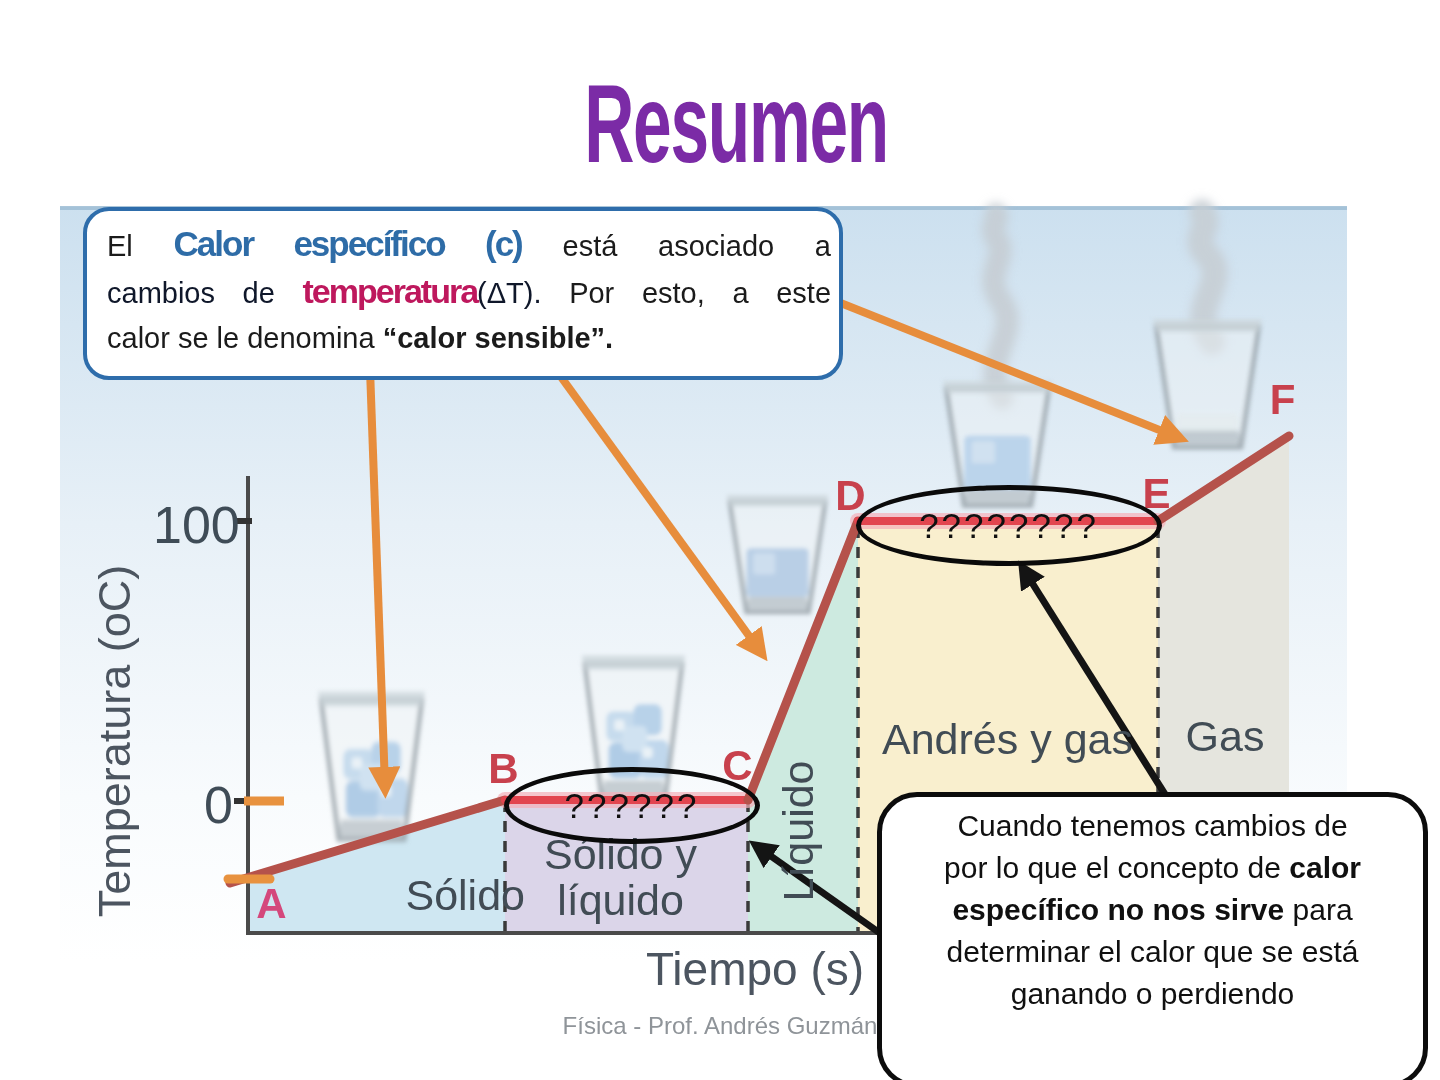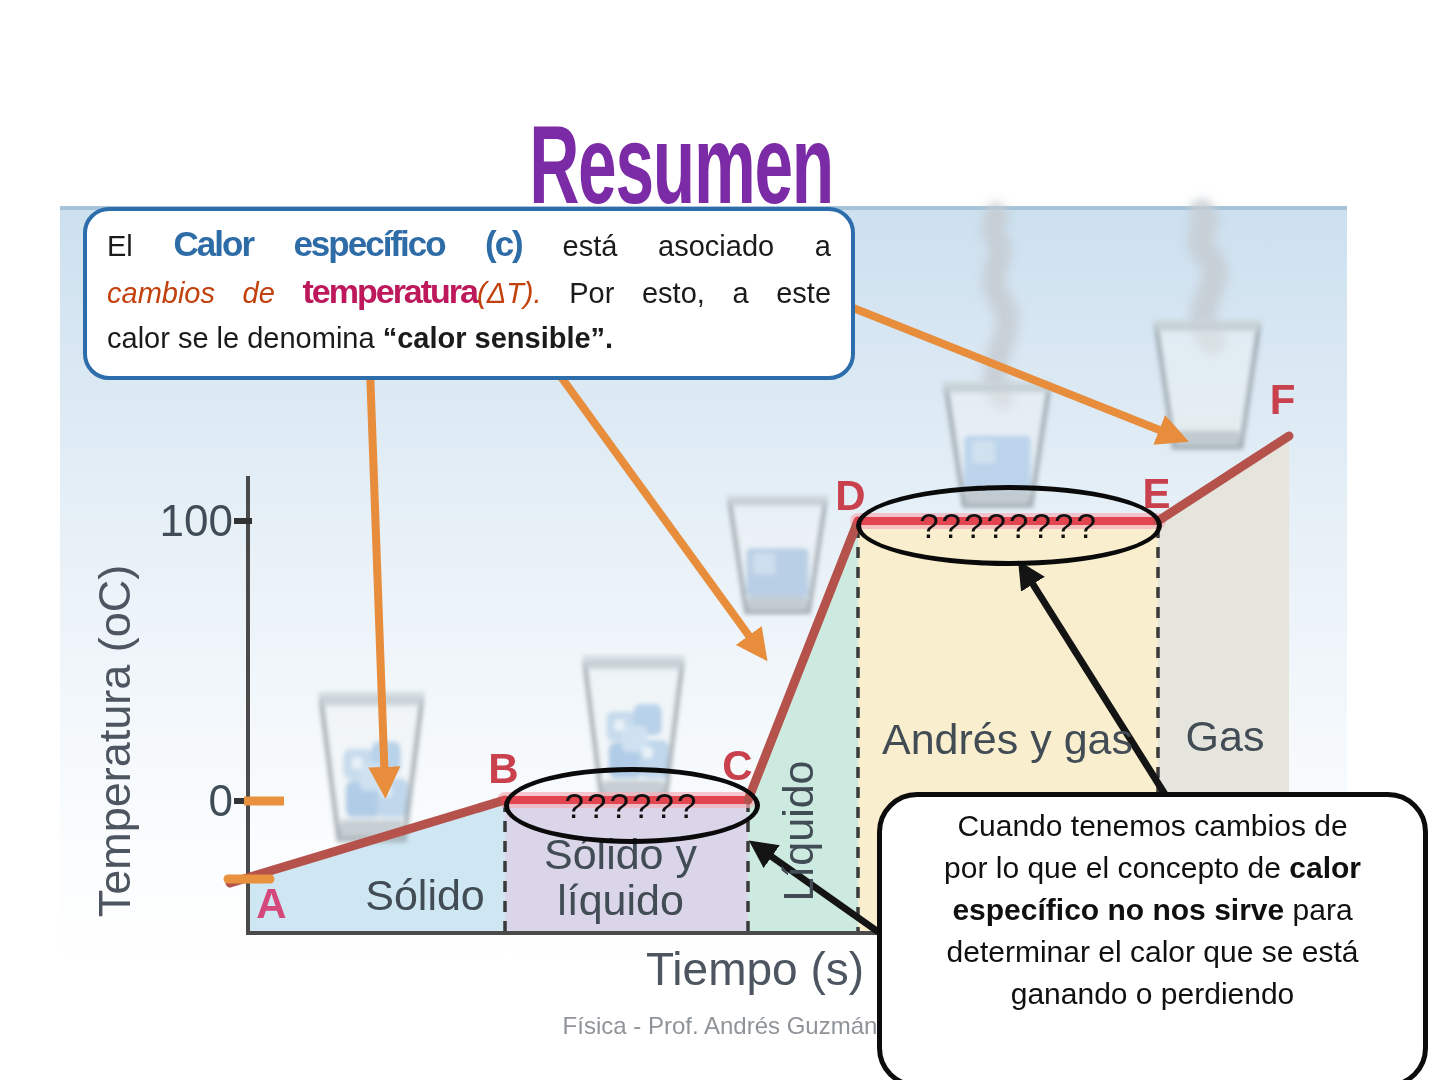--- a/index.html
+++ b/index.html
@@ -3,54 +3,54 @@
 <meta charset="utf-8">
 <style>
   html,body{margin:0;padding:0;}
   body{
     width:1440px;height:1080px;position:relative;overflow:hidden;
     background:#ffffff;font-family:"Liberation Sans",sans-serif;
   }
   .abs{position:absolute;}
 
   
-  #title{left:381px;top:68px;width:600px;text-align:center;margin-top:41px;}
+  #title{left:381px;top:68px;width:600px;text-align:right;}
   #title .squeeze{
     display:inline-block;font-size:112px;font-weight:bold;line-height:1;
     color:#7b2ba6;transform:scaleX(0.62);transform-origin:center;
     letter-spacing:-2px;
   }
 
   
   #fig{left:0;top:0;}
 
   
   #callout-top{
     left:83px;top:207px;width:724px;height:155px;
     background:#ffffff;border:4px solid #2e6dab;border-radius:26px;
-    padding:10px 20px 0 20px;box-sizing:content-box;
+    padding:10px 8px 0 20px;box-sizing:content-box;
   }
   .ct-line{margin:0;font-size:29px;line-height:45px;color:#1b1b1b;}
   .ct-just{text-align:justify;text-align-last:justify;}
   .seg-blue{color:#2e6ca7;font-weight:bold;font-size:35px;letter-spacing:-2px;}
-  .seg-orange{color:#c2410c;font-style:italic;}
+  .seg-orange{color:#0f172a;}
   .seg-orangeb{color:#be185d;font-weight:bold;font-size:34px;letter-spacing:-2px;}
   .seg-bold{font-weight:bold;}
 
   
   #callout-bottom{
     left:877px;top:792px;width:541px;height:262px;
     background:#ffffff;border:5px solid #0c0c0c;border-radius:40px;
     padding:8px 0 16px 0;
   }
   .cb-line{margin:0;font-size:30px;line-height:42px;text-align:center;
     white-space:nowrap;color:#101010;}
 
   
-  .tick{width:80px;text-align:right;font-size:44px;color:#3f4c57;line-height:1;}
+  .tick{width:80px;text-align:right;font-size:52px;color:#3f4c57;line-height:1;}
   .axis-label{font-size:45px;color:#4c5560;line-height:1;text-align:center;}
   .region{font-size:43px;color:#414c55;line-height:1.07;text-align:center;}
   .rot{transform:rotate(-90deg);transform-origin:center;}
   .pt{width:44px;text-align:center;font-size:42px;font-weight:bold;
       color:#c8414d;line-height:1;letter-spacing:-1px;}
   .pt-a{color:#d4487c;}
 
   
   .mellipse{
     border:5px solid #0a0a0a;border-radius:50%;background:transparent;
@@ -183,21 +183,21 @@
 <div id="title" class="abs">
   <span class="squeeze">Resumen</span>
 </div>
 
 <div class="abs tick" style="left:153px;top:499px;">100</div>
 <div class="abs tick" style="left:153px;top:779px;">0</div>
 
 <div class="abs axis-label rot" style="left:-98px;top:716px;width:430px;height:50px;">Temperatura (oC)</div>
 <div class="abs axis-label" style="left:600px;top:946px;width:310px;font-size:46px;">Tiempo (s)</div>
 
-<div class="abs region" style="left:325px;top:872px;width:200px;">Sólido</div>
+<div class="abs region" style="left:325px;top:872px;width:200px;text-align:right;">Sólido</div>
 <div class="abs region" style="left:528px;top:831px;width:185px;">Sólido y líquido</div>
 <div class="abs region rot" style="left:688px;top:808px;width:220px;height:46px;white-space:nowrap;">Líquido</div>
 <div class="abs region" style="left:875px;top:716px;width:265px;white-space:nowrap;">Andrés y gas</div>
 <div class="abs region" style="left:1163px;top:713px;width:124px;">Gas</div>
 
 <div class="abs pt pt-a" style="left:249px;top:883px;">A</div>
 <div class="abs pt" style="left:481px;top:748px;">B</div>
 <div class="abs pt" style="left:715px;top:745px;">C</div>
 <div class="abs pt" style="left:828px;top:475px;">D</div>
 <div class="abs pt" style="left:1134px;top:473px;">E</div>

